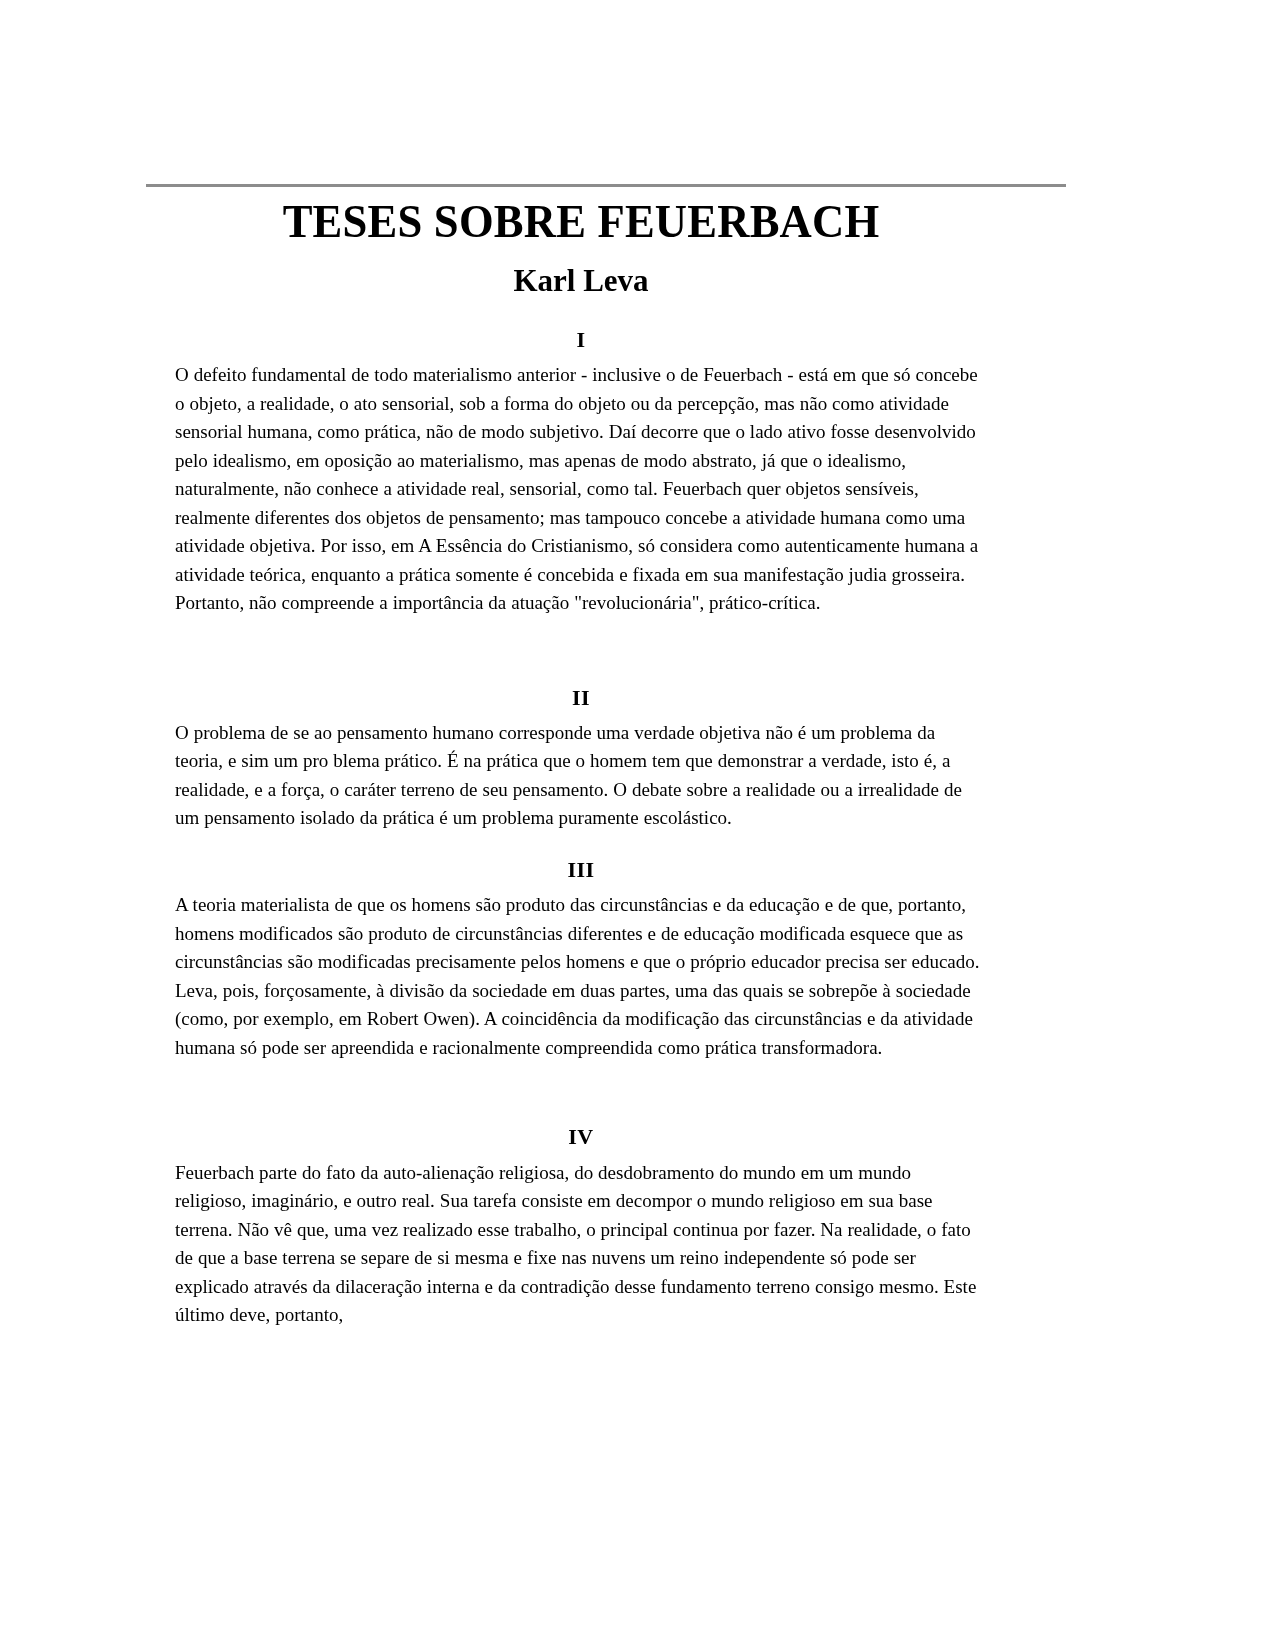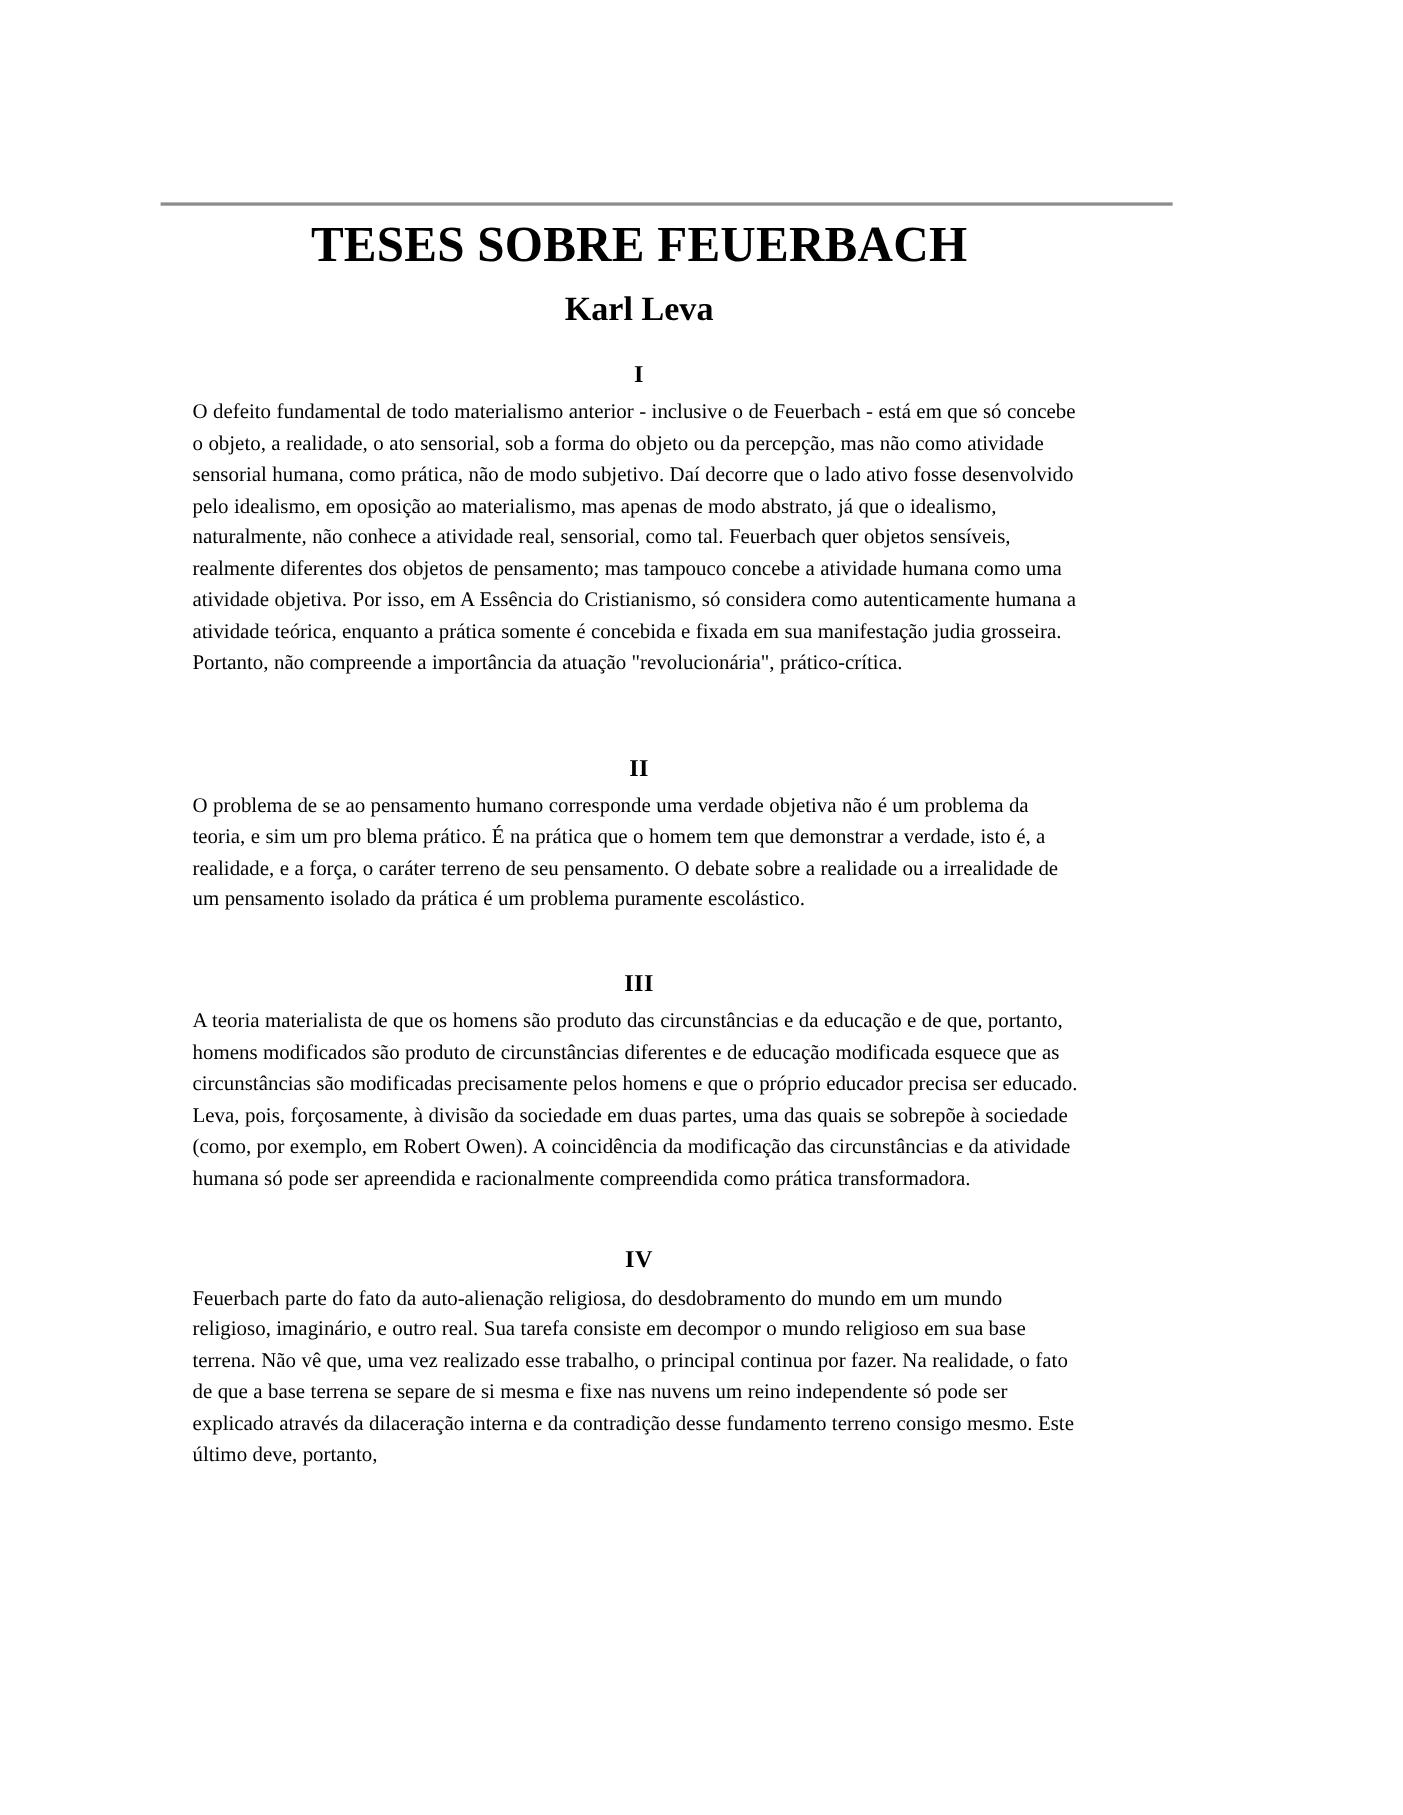--- a/index.html
+++ b/index.html
@@ -64,22 +64,22 @@
     letter-spacing: 0.5px;
   }
   .section-body {
     font-size: 19px;
     line-height: 1.50;
     text-align: left;
     margin: 8px 0 0 0;
     word-spacing: 0.2px;
   }
   .sec-2 .section-number { margin-top: 67px; }
-  .sec-3 .section-number { margin-top: 48px; }
-  .sec-4 .section-number { margin-top: 46px; }
+  .sec-3 .section-number { margin-top: 24px; }
+  .sec-4 .section-number { margin-top: 62px; }
 </style>
 </head>
 <body>
 
 <div class="page">
 
   <div class="top-rule"></div>
 
   <div class="content">
 

